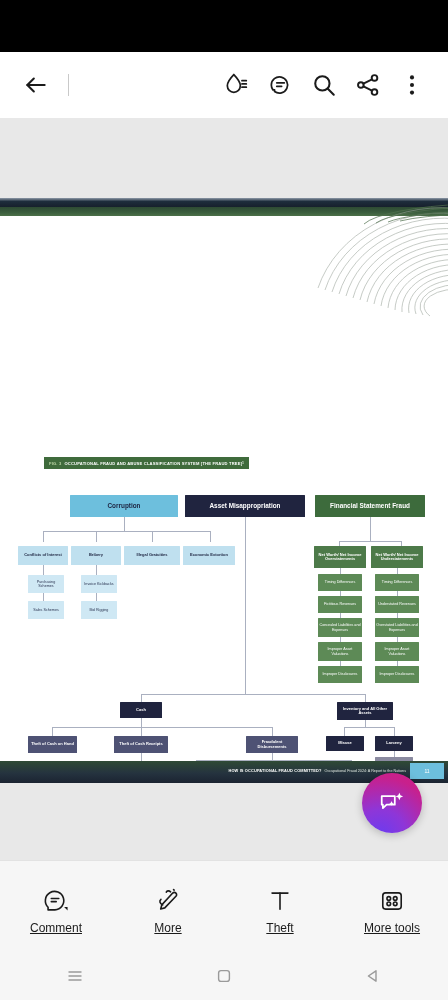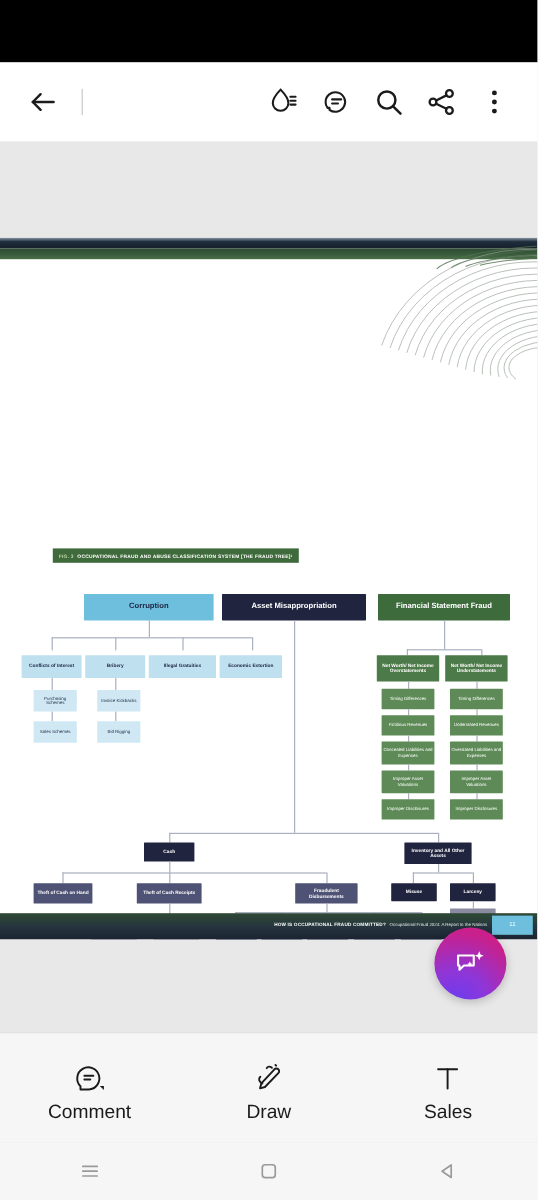--- a/index.html
+++ b/index.html
@@ -93,21 +93,21 @@
   }
 
   
   .bottombar {
     position:absolute; left:0; bottom:48px; width:448px; height:92px;
     background:#f6f6f6; display:flex; align-items:center; justify-content:space-around;
     border-top:1px solid #e2e2e2;
   }
   .bt-item { display:flex; flex-direction:column; align-items:center; width:68px; }
   .bt-ico { height:38px; display:flex; align-items:flex-end; justify-content:center; color:#1b1b1b; }
-  .bt-lbl { font-size:16px; color:#1b1b1b; margin-top:5px; }
+  .bt-lbl { font-size:12px; color:#1b1b1b; margin-top:5px;text-decoration:underline; }
 
   
   .navbar {
     position:absolute; left:0; bottom:0; width:448px; height:48px; background:#f6f6f6;
     display:flex; align-items:center; justify-content:space-around;
   }
   .nav-btn { width:70px; height:40px; display:flex; align-items:center; justify-content:center; color:#9a9a9a; }
 </style>
 </head>
 <body>
@@ -350,34 +350,46 @@
 
     <div class="bt-item">
       <div class="bt-ico">
         <svg width="30" height="30" viewBox="0 0 28 28" fill="none" stroke="#1b1b1b" stroke-width="1.5" stroke-linecap="round" stroke-linejoin="round">
           <path d="M21.4 6.6a2.1 2.1 0 0 1 0 3L11 20.4l-3.8 1 1-3.8L18.4 6.6a2.1 2.1 0 0 1 3 0z"></path>
           <path d="M9 17.6c-2.6-1.2-3.4-3.6-1.6-5.2"></path>
           <path d="M16.4 5.4c-1.6-1.4-3.4-1-4 .3"></path>
           <path d="M19.2 3.3l.5.5"></path>
         </svg>
       </div>
-      <div class="bt-lbl">Draw</div>
+      <div class="bt-lbl">More</div>
     </div>
 
     <div class="bt-item">
       <div class="bt-ico">
         <svg width="30" height="30" viewBox="0 0 28 28" fill="none" stroke="#1b1b1b" stroke-width="1.5" stroke-linecap="round">
           <path d="M6.6 6.6h14.8"></path>
             <path d="M14 6.6v15"></path>
         </svg>
       </div>
-      <div class="bt-lbl">Sales</div>
-    </div>
-
-
+      <div class="bt-lbl">Theft</div>
+    </div>
+
+
+    <div class="bt-item">
+      <div class="bt-ico">
+        <svg width="30" height="30" viewBox="0 0 28 28" fill="none" stroke="#1b1b1b" stroke-width="1.5" stroke-linejoin="round">
+          <rect x="5.4" y="6.4" width="17.2" height="15.2" rx="2.6"></rect>
+          <circle cx="11" cy="11.6" r="1.7"></circle>
+            <circle cx="17" cy="11.6" r="1.7"></circle>
+          <circle cx="11" cy="16.6" r="1.7"></circle>
+            <circle cx="17" cy="16.6" r="1.7"></circle>
+        </svg>
+      </div>
+      <div class="bt-lbl">More tools</div>
+    </div>
   </div>
 
   <div class="navbar">
     <div class="nav-btn">
       <svg width="20" height="20" viewBox="0 0 20 20" fill="none" stroke="#9a9a9a" stroke-width="1.4" stroke-linecap="round">
           <path d="M4 6h12"></path>
           <path d="M4 10h12"></path>
           <path d="M4 14h12"></path>
         </svg>
     </div>

